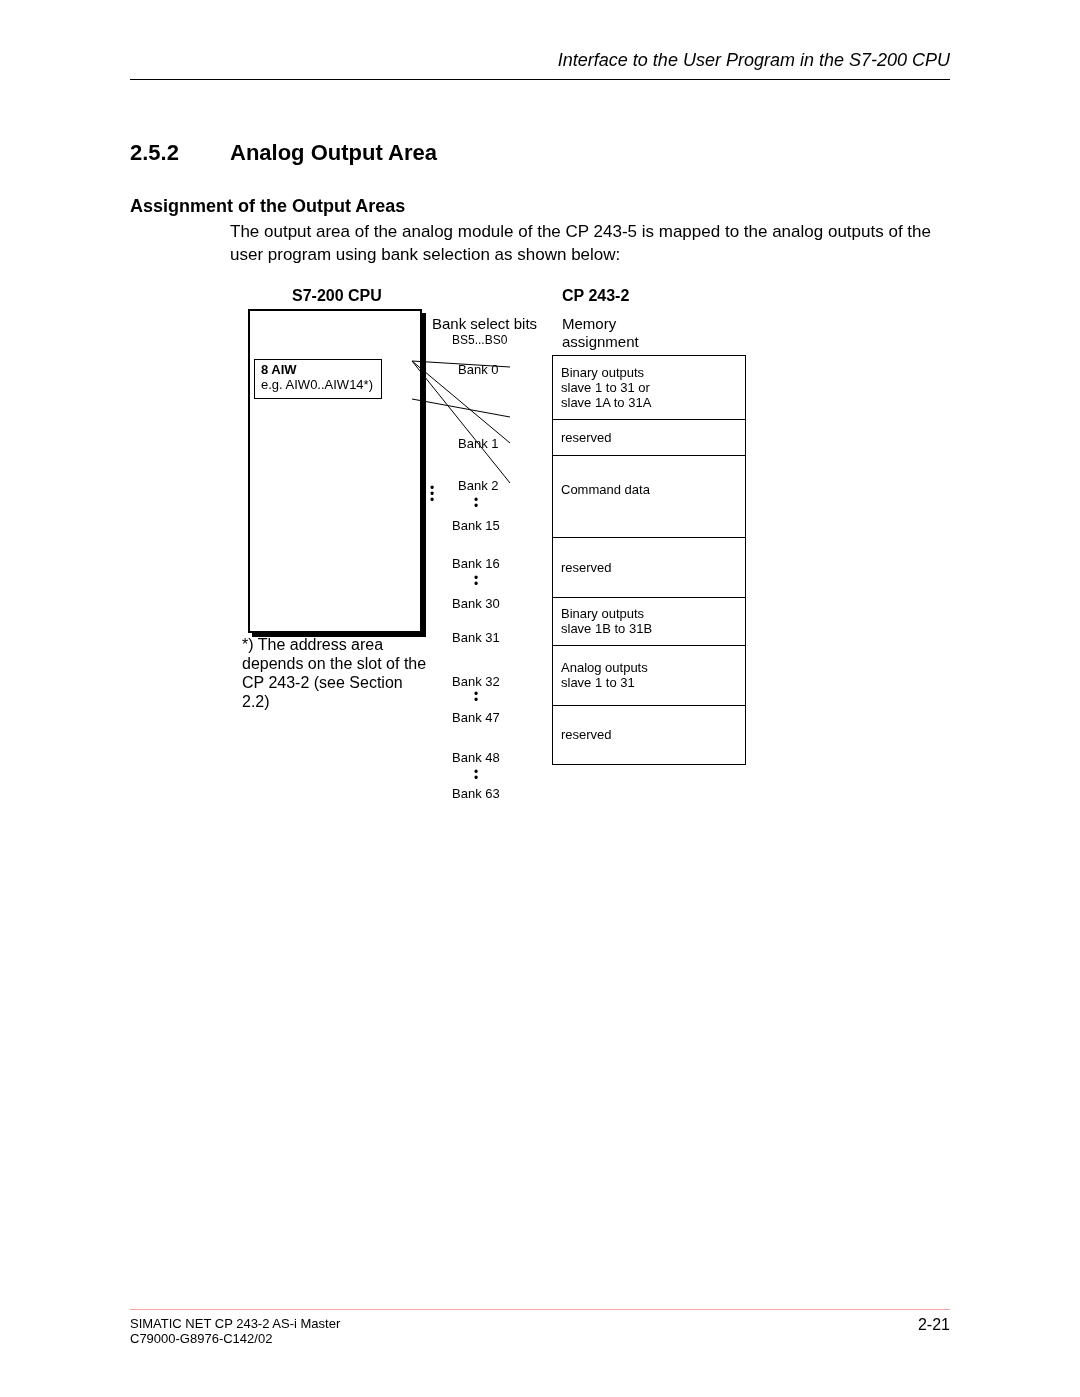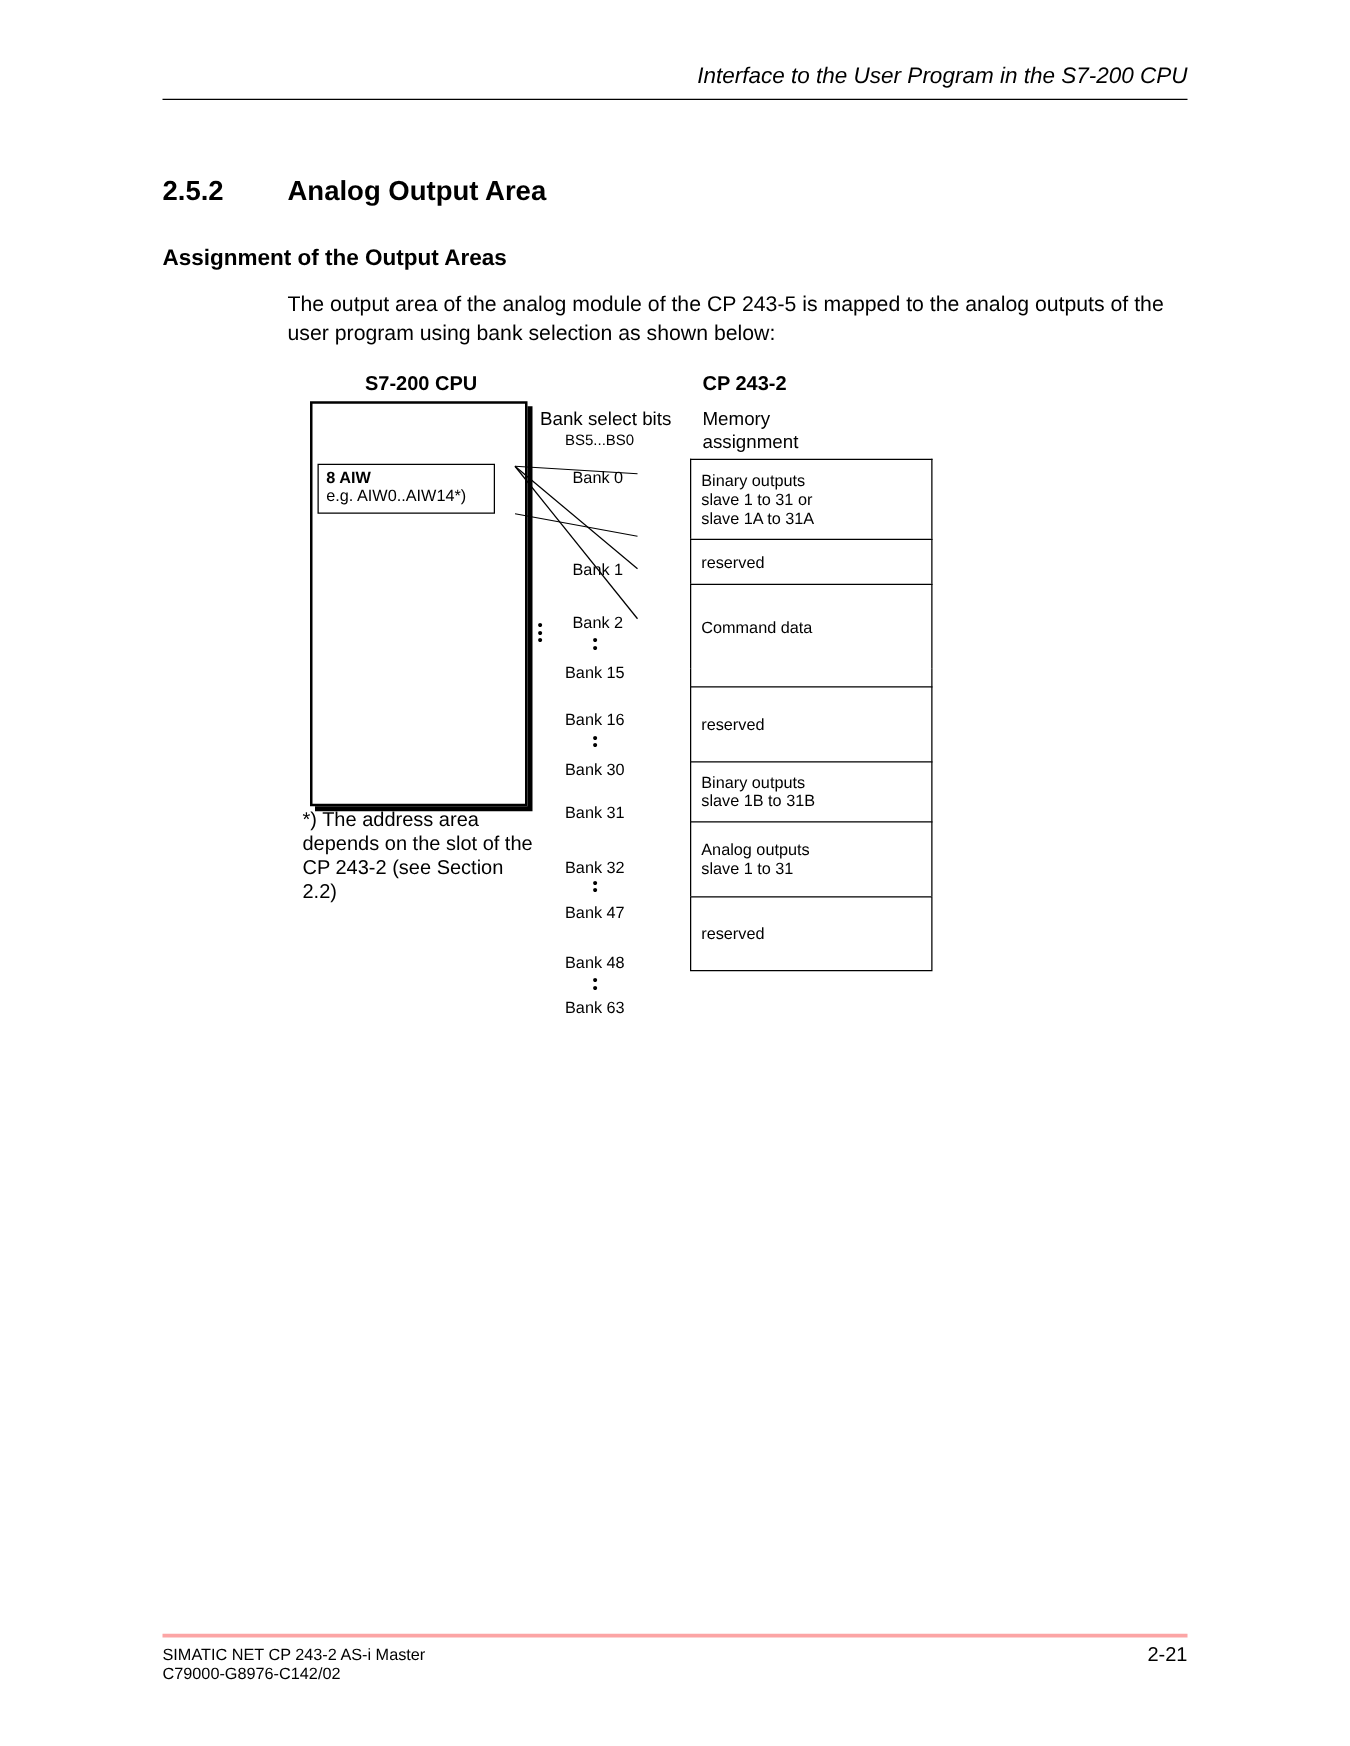--- a/index.html
+++ b/index.html
@@ -37,21 +37,21 @@
     font-size: 22px;
   }
   .sec-title {
     font-weight: bold;
     font-size: 22px;
   }
   .sub-head {
     font-weight: bold;
     font-size: 18px;
     margin-top: 30px;
-    margin-bottom: 16px;
+    margin-bottom: 4px;
   }
   .indent {
     margin-left: 100px;
     font-size: 17px;
     line-height: 1.35;
   }
 
   
   .diagram {
     position: relative;
@@ -80,21 +80,21 @@
     width: 170px;
     height: 320px;
     border: 2px solid #000;
     box-shadow: 4px 4px 0 #000;
     background: #fff;
   }
   .aiw-box {
     position: absolute;
     top: 48px;
     left: 4px;
-    width: 142px;
+    width: 128px;
     height: 40px;
     border: 1px solid #000;
     padding: 2px 6px;
     box-sizing: border-box;
     font-size: 13px;
     line-height: 1.2;
   }
   .aiw-box .title { font-weight: bold; }
 
   .bank-label {
@@ -144,21 +144,21 @@
     position: absolute;
     top: 0; left: 0;
     pointer-events: none;
   }
 
   .footer {
     position: absolute;
     bottom: 50px;
     left: 130px;
     right: 130px;
-    border-top: 3px solid #fca5a5;
+    border-top: 1px solid #fca5a5;
     padding-top: 6px;
     font-size: 13px;
     display: flex;
     justify-content: space-between;
   }
   .footer .left { line-height: 1.2; }
   .footer .right { font-size: 16px; }
 </style>
 </head>
 <body>

